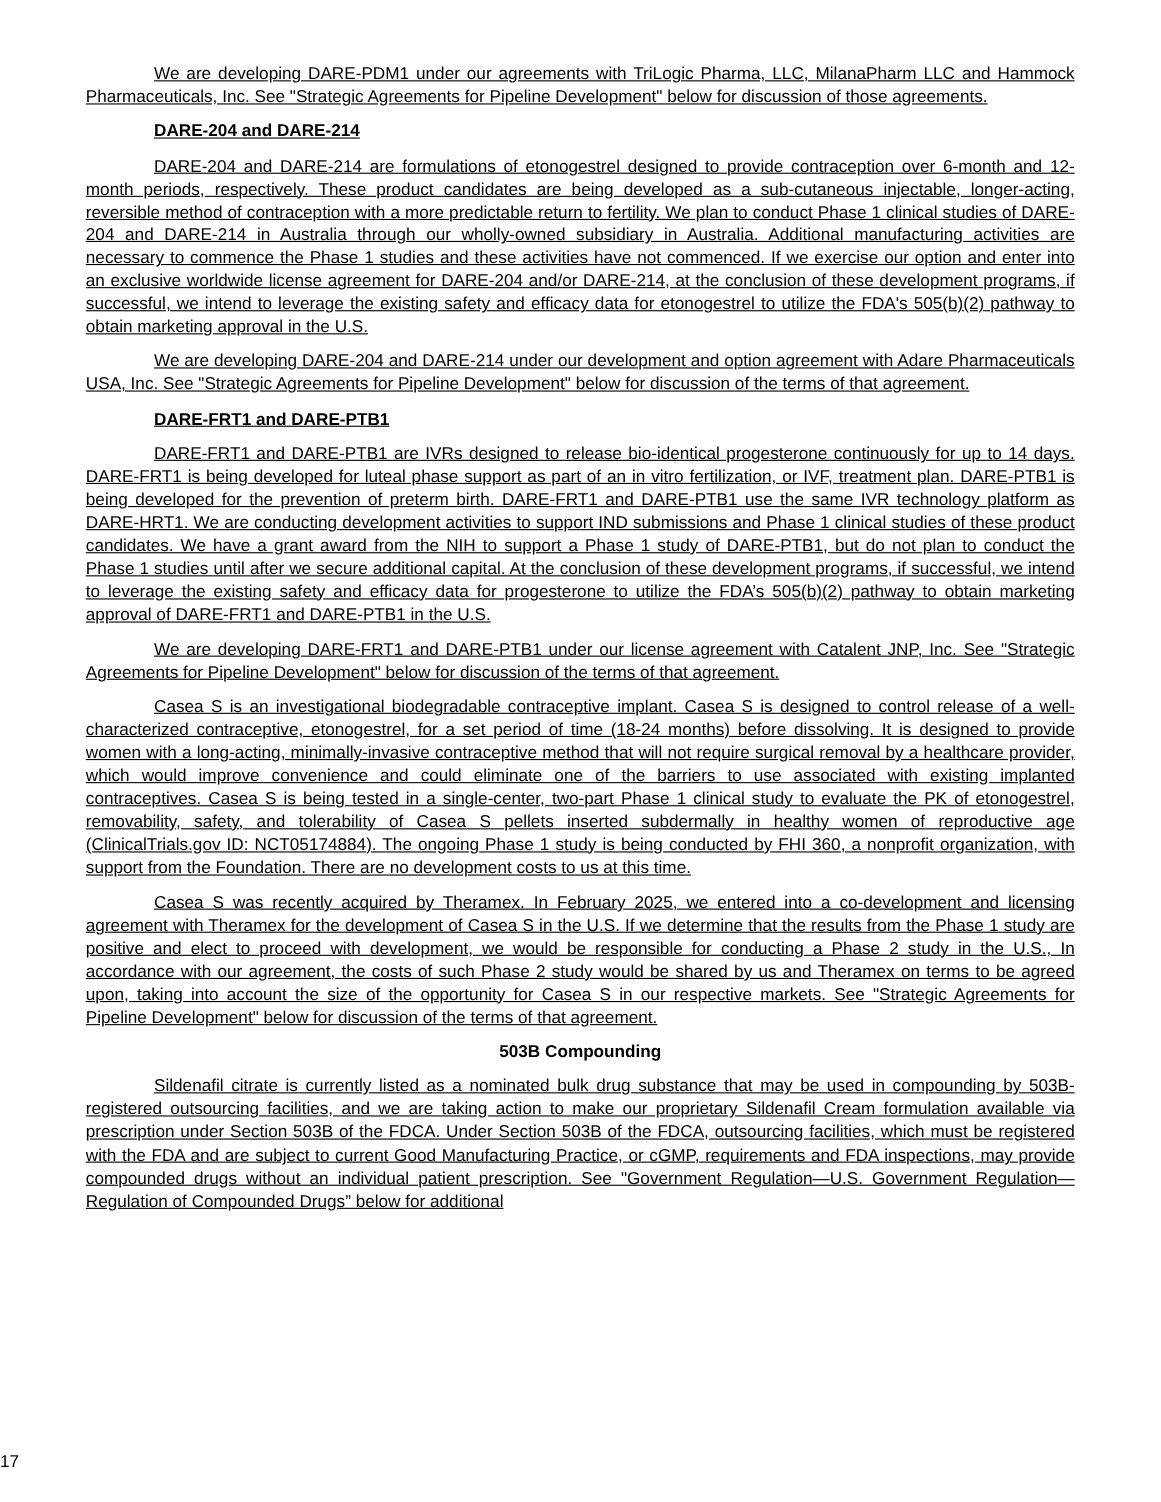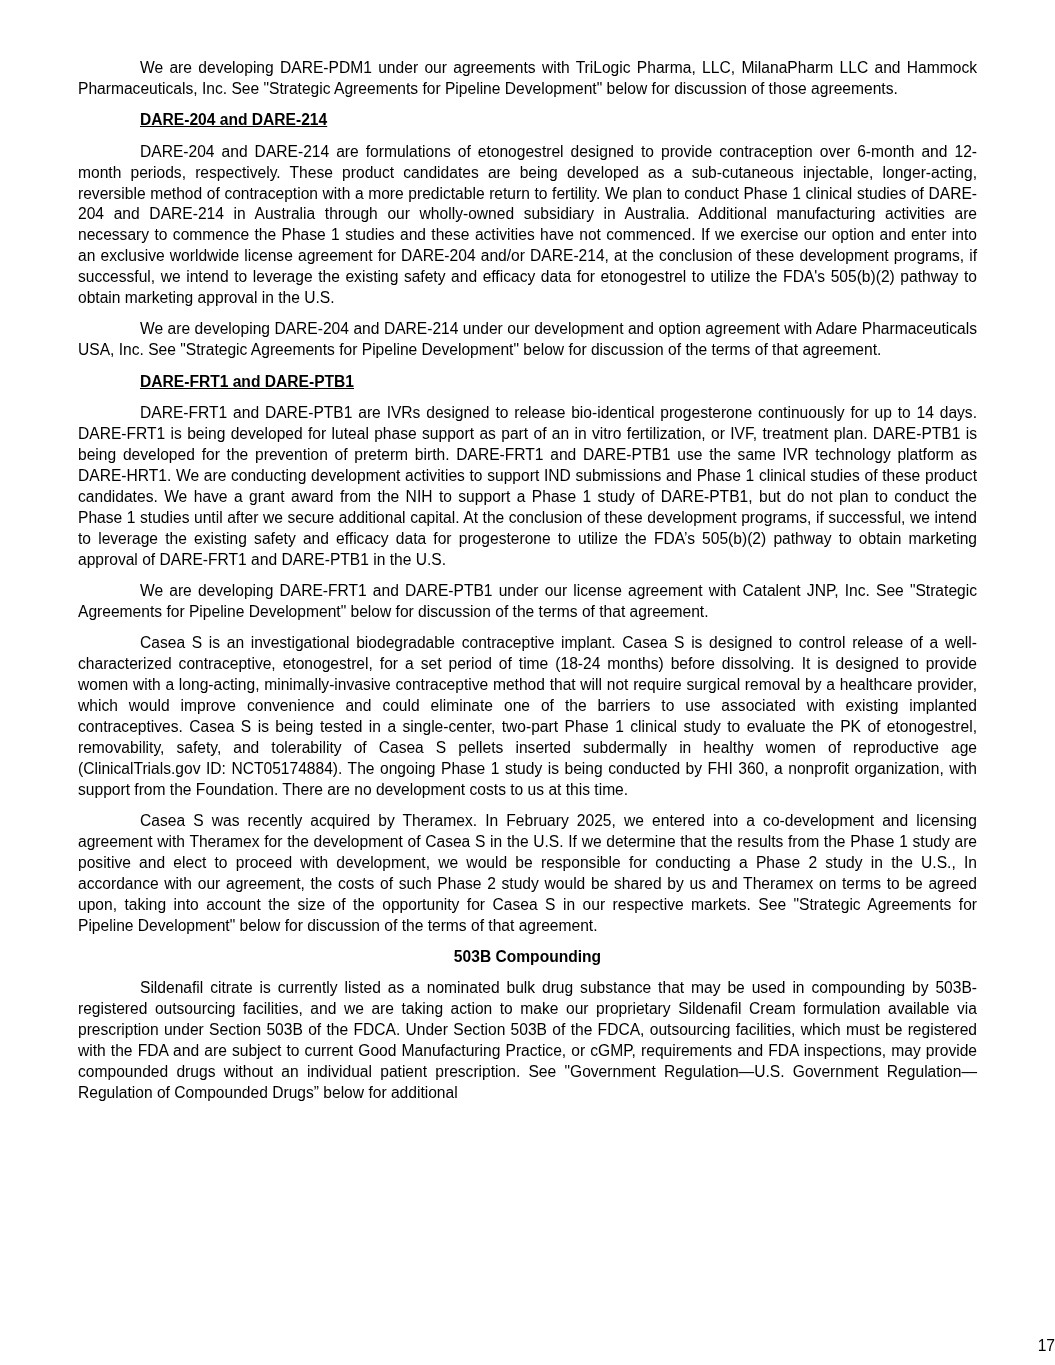--- a/index.html
+++ b/index.html
@@ -20,41 +20,41 @@
       left: 78px;
       top: 58px;
       width: 899px;
       font-size: 15.6px;
       line-height: 20.9px;
     }
     p {
       margin: 0 0 10.5px 0;
       text-align: justify;
       text-indent: 62px;
+      text-decoration: underline;
     }
     .subhead {
       margin: 0 0 10.5px 62px;
       font-weight: bold;
       text-decoration: underline;
       text-indent: 0;
     }
     .section-head {
       margin: 0 0 10.5px 0;
       font-weight: bold;
       text-indent: 0;
       text-align: center;
     }
     .page-number {
       position: absolute;
       top: 1321px;
       left: 0;
       width: 1055px;
-      text-align: right;
+      text-align: left;
       font-size: 15.6px;
-      margin-top: 16px;
     }
   </style>
 </head>
 <body>
 
 <div class="page">
   <p>We are developing DARE-PDM1 under our agreements with TriLogic Pharma, LLC, MilanaPharm LLC and Hammock Pharmaceuticals, Inc. See "Strategic Agreements for Pipeline Development" below for discussion of those agreements.</p>
 
   <div class="subhead">DARE-204 and DARE-214</div>
   <p>DARE-204 and DARE-214 are formulations of etonogestrel designed to provide contraception over 6-month and 12-month periods, respectively. These product candidates are being developed as a sub-cutaneous injectable, longer-acting, reversible method of contraception with a more predictable return to fertility. We plan to conduct Phase 1 clinical studies of DARE-204 and DARE-214 in Australia through our wholly-owned subsidiary in Australia. Additional manufacturing activities are necessary to commence the Phase 1 studies and these activities have not commenced. If we exercise our option and enter into an exclusive worldwide license agreement for DARE-204 and/or DARE-214, at the conclusion of these development programs, if successful, we intend to leverage the existing safety and efficacy data for etonogestrel to utilize the FDA's 505(b)(2) pathway to obtain marketing approval in the U.S.</p>

